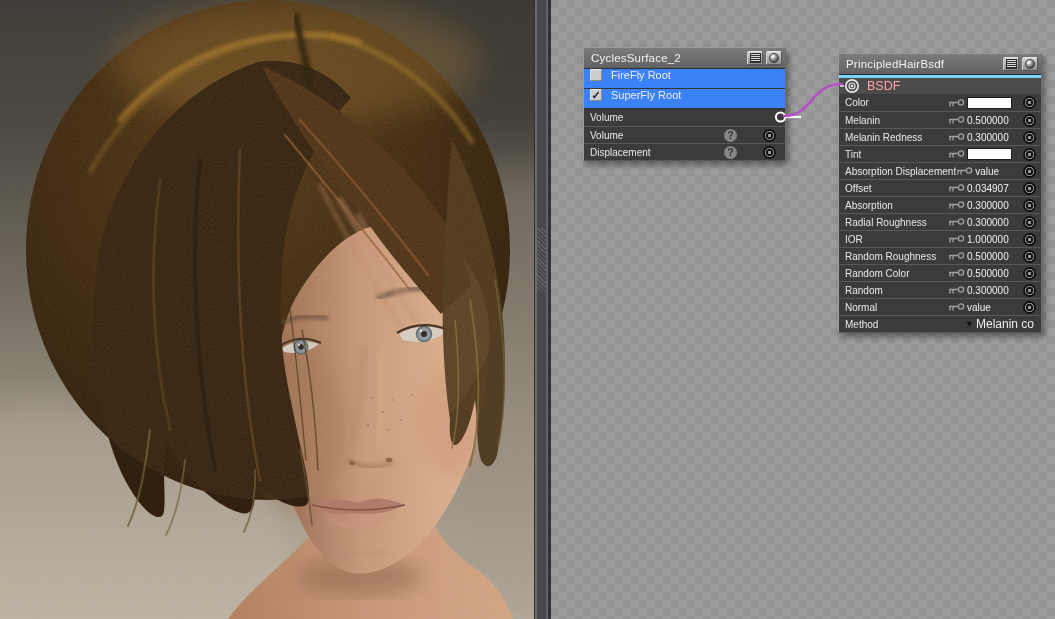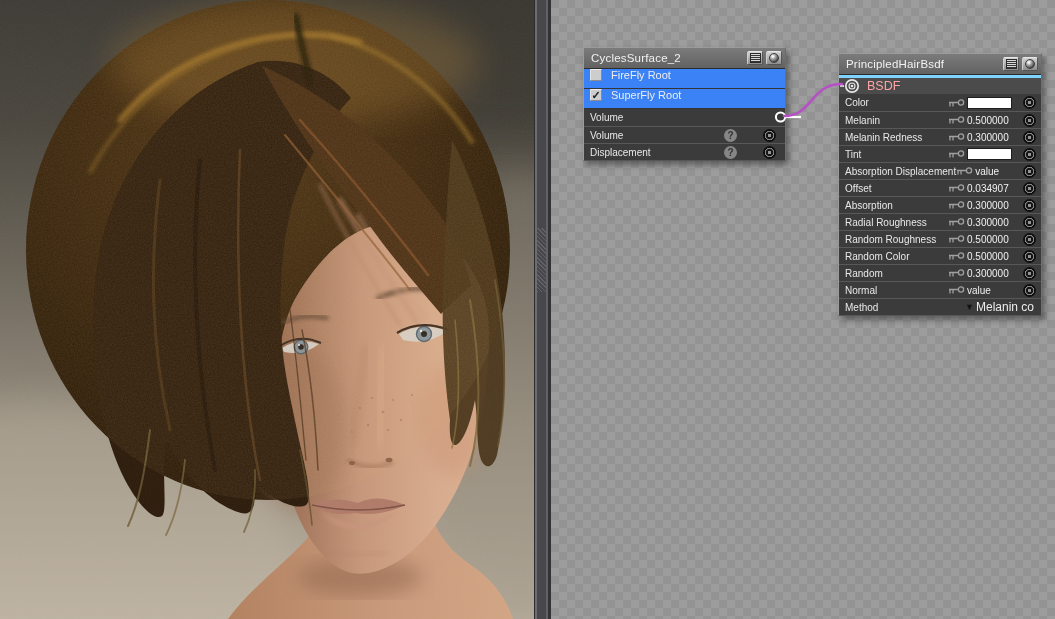--- a/index.html
+++ b/index.html
@@ -411,20 +411,32 @@
       <path d="M1 4.5 H10 M2 4.5 V8.5 M5 4.5 V8.5" stroke="#a0a0a0" stroke-width="1.3" fill="none"></path>
       <circle cx="13" cy="4.5" r="2.6" stroke="#a0a0a0" stroke-width="1.3" fill="none"></circle>
     </svg>
     <span class="pvalue">0.300000</span>
 
     <span class="socket-space"></span>
     <span class="socket"></span>
   </div>
 
 
+  <div class="param-row">
+    <span class="p-label">IOR</span>
+    <span class="p-spacer"></span>
+    <svg class="keyicon" width="17" height="10" viewBox="0 0 17 10">
+      <path d="M1 4.5 H10 M2 4.5 V8.5 M5 4.5 V8.5" stroke="#a0a0a0" stroke-width="1.3" fill="none"></path>
+      <circle cx="13" cy="4.5" r="2.6" stroke="#a0a0a0" stroke-width="1.3" fill="none"></circle>
+    </svg>
+    <span class="pvalue">1.000000</span>
+
+    <span class="socket-space"></span>
+    <span class="socket"></span>
+  </div>
 
   <div class="param-row">
     <span class="p-label">Random Roughness</span>
     <span class="p-spacer"></span>
     <svg class="keyicon" width="17" height="10" viewBox="0 0 17 10">
       <path d="M1 4.5 H10 M2 4.5 V8.5 M5 4.5 V8.5" stroke="#a0a0a0" stroke-width="1.3" fill="none"></path>
       <circle cx="13" cy="4.5" r="2.6" stroke="#a0a0a0" stroke-width="1.3" fill="none"></circle>
     </svg>
     <span class="pvalue">0.500000</span>
 

